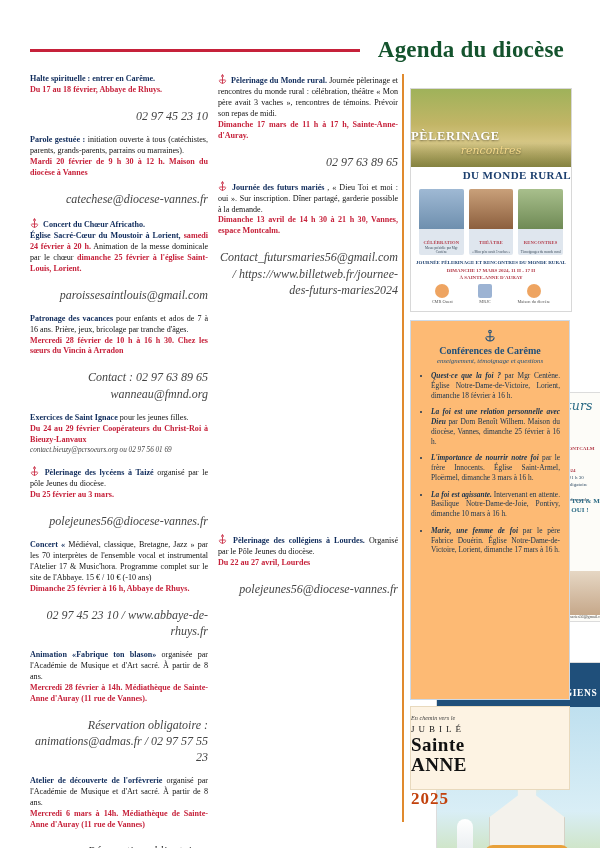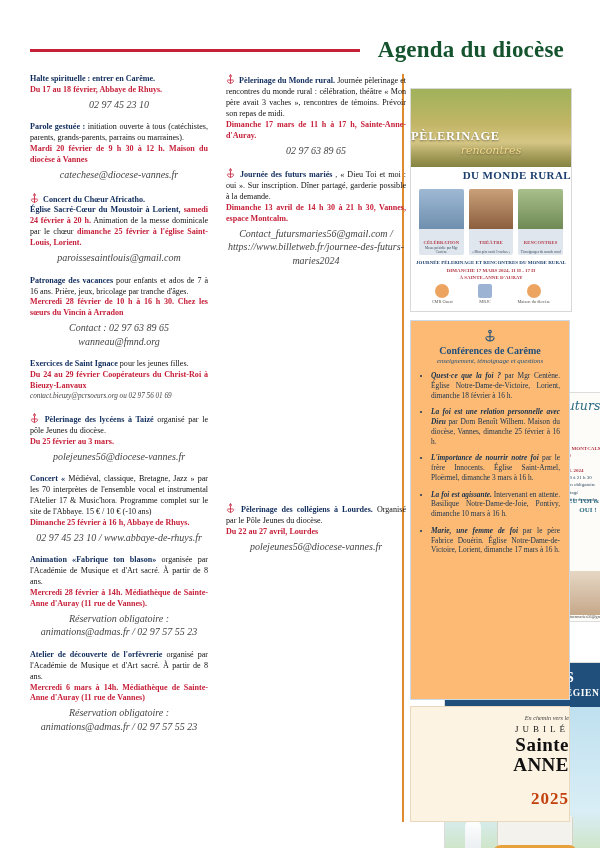--- a/index.html
+++ b/index.html
@@ -49,21 +49,21 @@
     color: #14532d;
     letter-spacing: .2px;
     line-height: 28px;
   }
   
   .col {
     position: absolute;
     box-sizing: border-box;
   }
   .col1 { left: 30px;  top: 74px;  width: 178px; }
-  .col2 { left: 226px; top: 74px;  width: 180px; }
+  .col2 { left: 218px; top: 74px;  width: 180px; }
   .col3 { left: 410px; top: 74px;  width: 160px; }
 
   .entry {
     margin-bottom: 11px;
     font-size: 8.1px;
     line-height: 1.35;
     text-align: justify;
     color: #111;
   }
   .entry .ttl {
@@ -80,25 +80,25 @@
   .date {
     color: #c6213a;
     font-weight: bold;
   }
   .dark {
     color: #0f2b5b;
     font-weight: bold;
   }
   .contact {
     display: block;
-    text-align: center;
+    text-align: right;
     font-style: italic;
-    font-size: 10px;
+    font-size: 12px;
     color: #444;
-    margin-top: 2px;
+    margin-top: 12px;
   }
   .contact-left {
     display: block;
     text-align: left;
     font-style: italic;
     font-size: 7.2px;
     color: #444;
   }
   
   .poster-rural {
@@ -419,25 +419,25 @@
   .conf-list .it {
     font-style: italic;
     font-weight: bold;
   }
   
   .box-jubile {
     position: absolute;
     left: 410px;
     top: 706px;
     width: 160px;
-    height: 116px;
+    height: 84px;
     background: #fdf3e3;
     border: 1px solid #e8d9bd;
     box-sizing: border-box;
-    text-align: right;
+    text-align: left;
     padding-top: 7px;
   }
   .jub-pre {
     font-size: 6.2px;
     font-style: italic;
     color: #3a3a3a;
   }
   .jub-word {
     font-size: 9px;
     letter-spacing: 4px;

